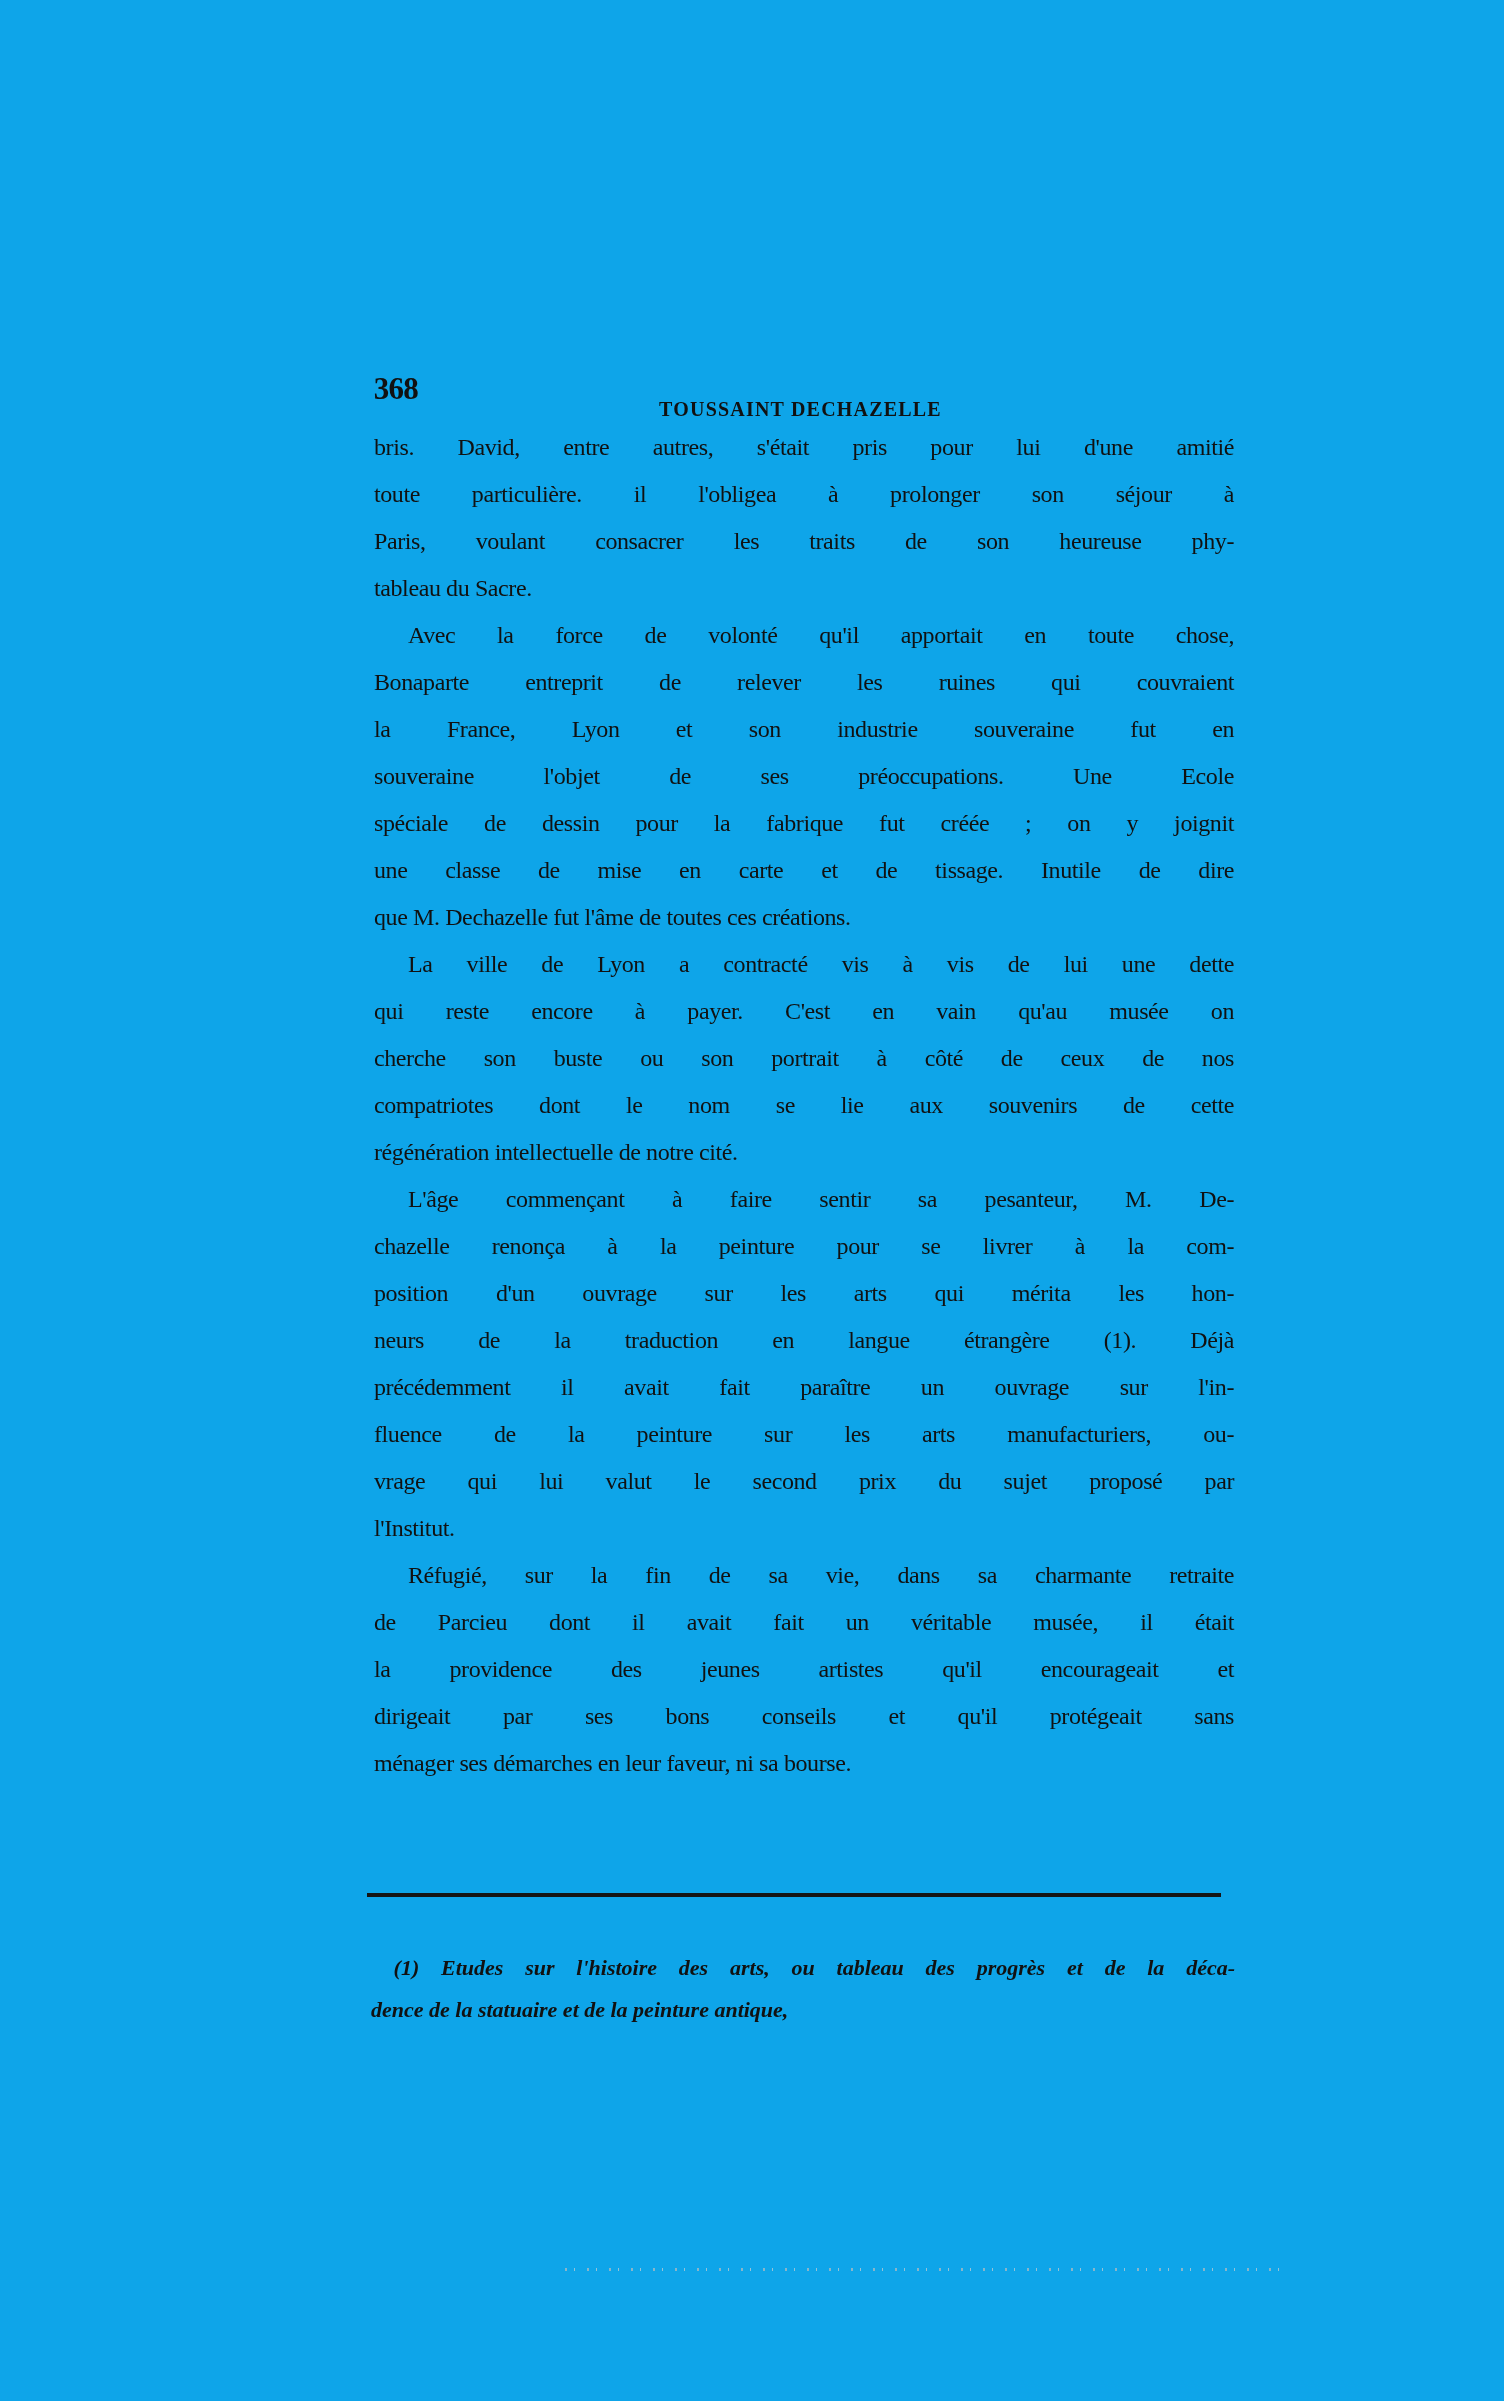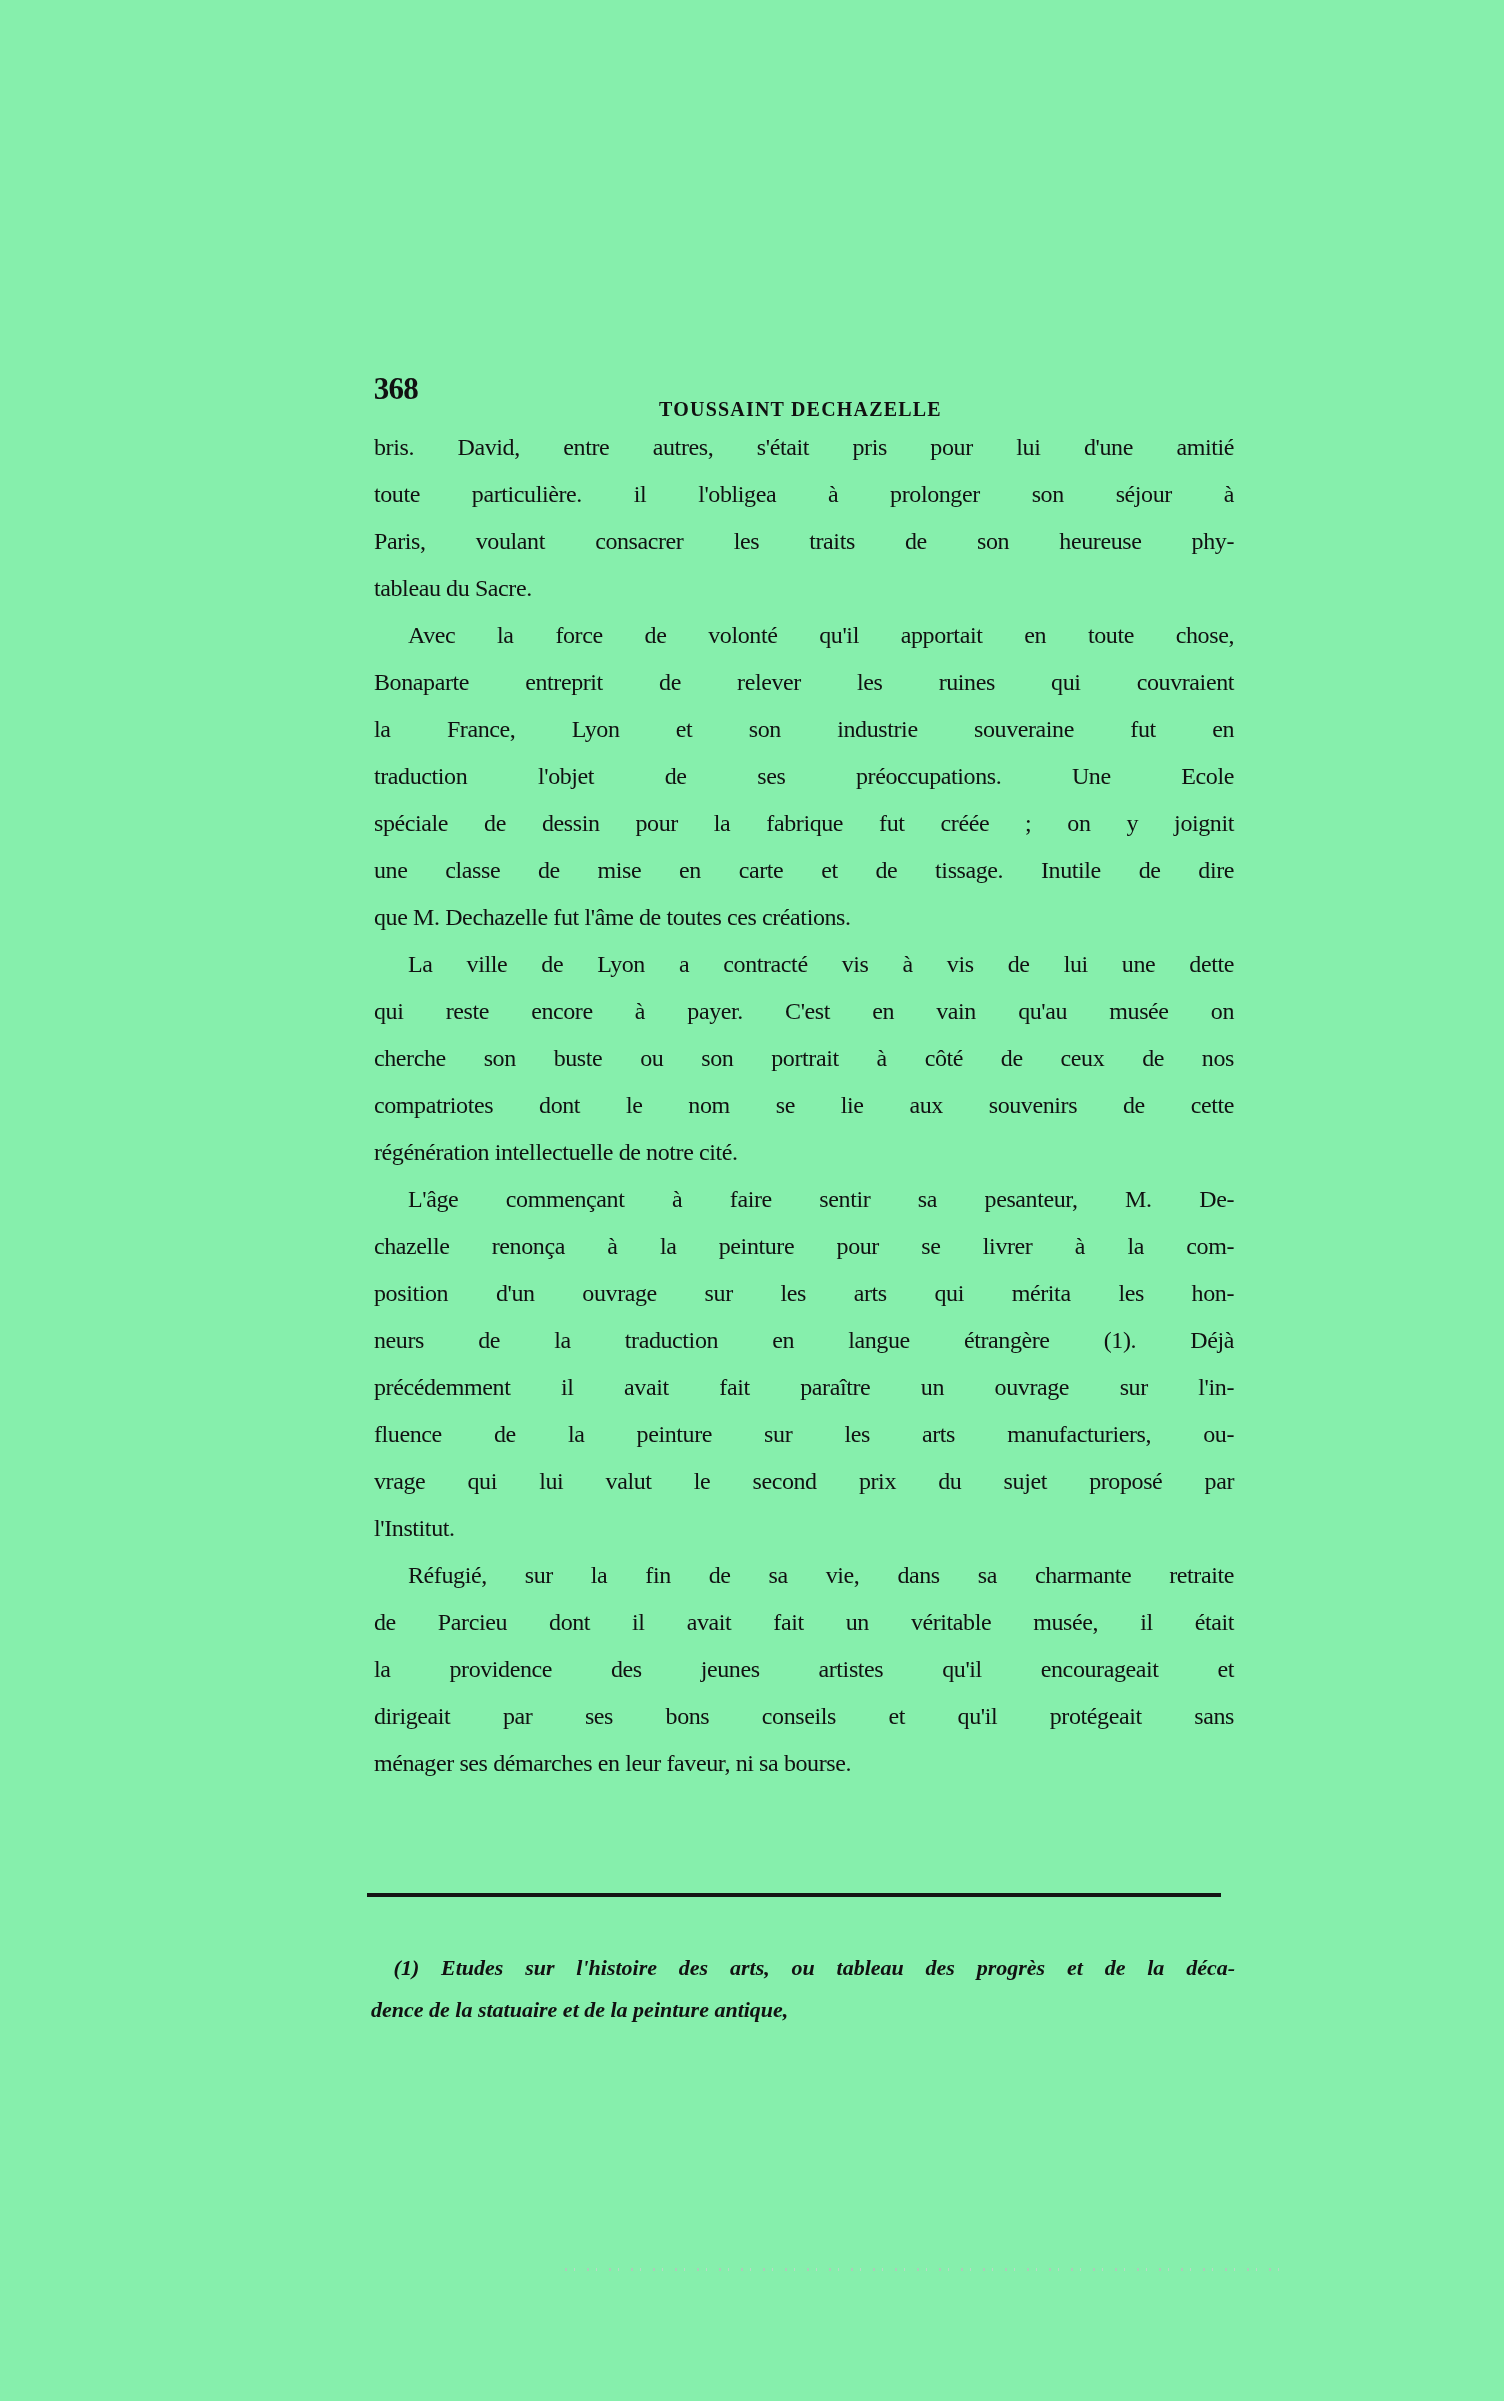--- a/index.html
+++ b/index.html
@@ -13,21 +13,21 @@
     position: relative;
     overflow: hidden;
     font-family: "DejaVu Serif", "Liberation Serif", serif;
     color: #111111;
   }
   .page {
     position: absolute;
     left: 0; top: 0;
     width: 1505px;
     height: 2401px;
-    background: #86efac;
+    background: #0ea5e9;
   }
   .running-head {
     position: absolute;
     left: 373px;
     top: 373px;
     width: 860px;
     height: 32px;
   }
   .page-number {
     position: absolute;
@@ -126,21 +126,21 @@
 
   <div class="body-text">
     <span class="line">bris. David, entre autres, s'était pris pour lui d'une amitié</span>
     <span class="line">toute particulière. il l'obligea à prolonger son séjour à</span>
     <span class="line">Paris, voulant consacrer les traits de son heureuse phy-</span>
     <span class="line last">tableau du Sacre.</span>
 
     <span class="line indent">Avec la force de volonté qu'il apportait en toute chose,</span>
     <span class="line">Bonaparte entreprit de relever les ruines qui couvraient</span>
     <span class="line">la France, Lyon et son industrie souveraine fut en</span>
-    <span class="line">traduction l'objet de ses préoccupations. Une Ecole</span>
+    <span class="line">souveraine l'objet de ses préoccupations. Une Ecole</span>
     <span class="line">spéciale de dessin pour la fabrique fut créée ; on y joignit</span>
     <span class="line">une classe de mise en carte et de tissage. Inutile de dire</span>
     <span class="line last">que M. Dechazelle fut l'âme de toutes ces créations.</span>
 
     <span class="line indent">La ville de Lyon a contracté vis à vis de lui une dette</span>
     <span class="line">qui reste encore à payer. C'est en vain qu'au musée on</span>
     <span class="line">cherche son buste ou son portrait à côté de ceux de nos</span>
     <span class="line">compatriotes dont le nom se lie aux souvenirs de cette</span>
     <span class="line last">régénération intellectuelle de notre cité.</span>
 

